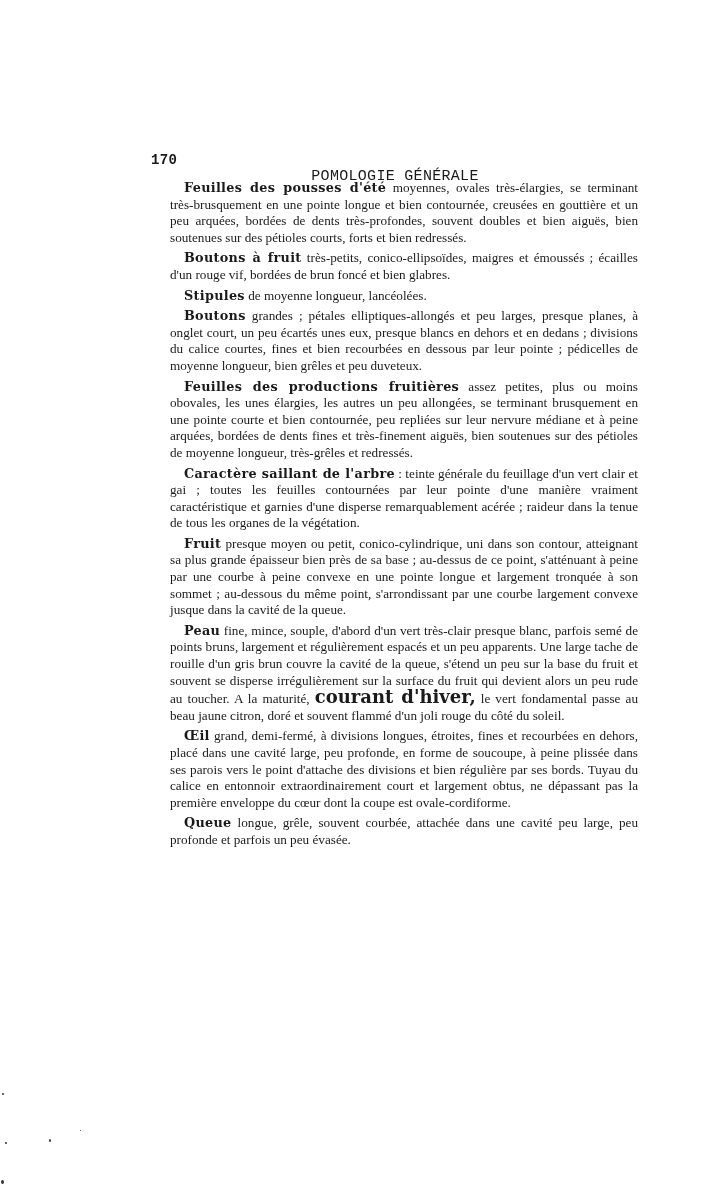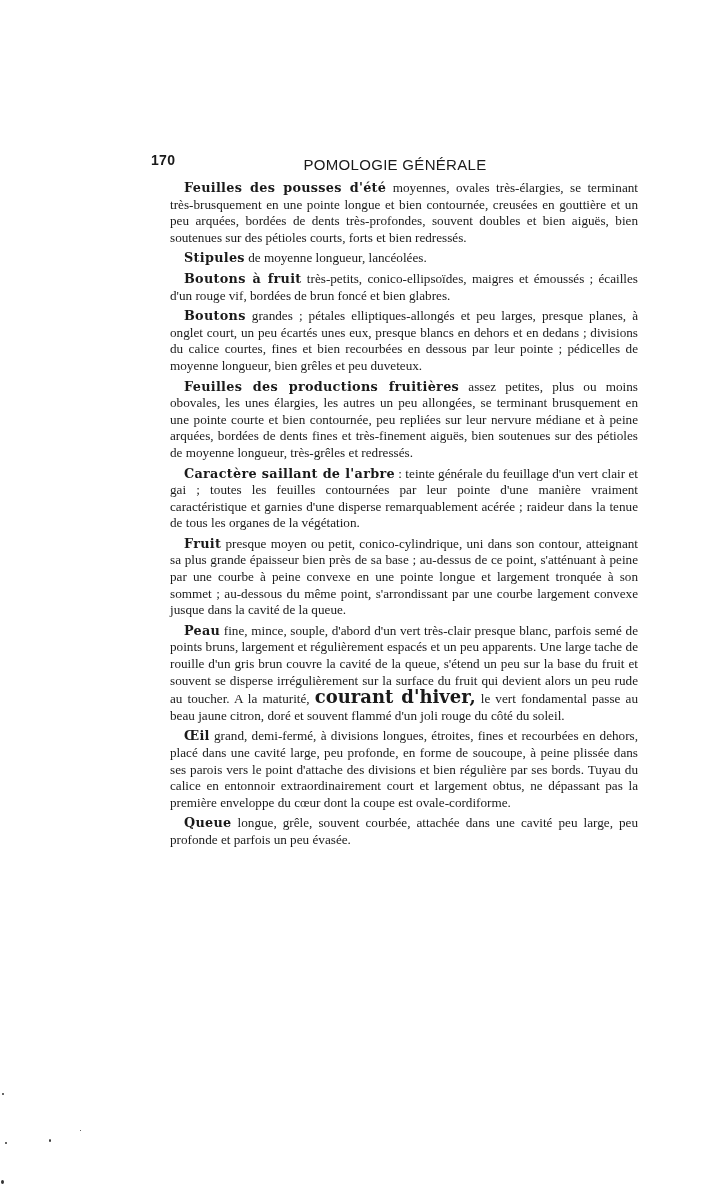--- a/index.html
+++ b/index.html
@@ -20,36 +20,36 @@
       left: 0; top: 0;
       width: 707px;
       height: 1185px;
     }
     .running-head {
       position: absolute;
       left: 151px;
       top: 152px;
       width: 468px;
       height: 20px;
-      font-family: Liberation Sans, sans-serif;
+      font-family: Liberation Mono, monospace;
       font-size: 15px;
       letter-spacing: 0.3px;
     }
     .page-number {
       position: absolute;
       left: 0;
       top: 0;
       font-weight: bold;
       font-size: 14px;
     }
     .running-title {
       position: absolute;
       left: 0;
       right: 0;
-      top: 4px;
+      top: 16px;
       text-align: center;
       padding-left: 20px;
     }
     .body-text {
       position: absolute;
       left: 151px;
       top: 180px;
       width: 468px;
       font-family: "Liberation Serif", "DejaVu Serif", serif;
       font-size: 13.2px;
@@ -89,23 +89,23 @@
 <div class="page">
 
   <div class="running-head">
     <span class="page-number">170</span>
     <div class="running-title">POMOLOGIE GÉNÉRALE</div>
   </div>
 
   <div class="body-text">
     <p class="para"><span class="lead">Feuilles des pousses d'été</span><span> moyennes, ovales très-élargies, se terminant très-brusquement en une pointe longue et bien contournée, creusées en gouttière et un peu arquées, bordées de dents très-profondes, souvent doubles et bien aiguës, bien soutenues sur des pétioles courts, forts et bien redressés.</span></p>
 
+    <p class="para"><span class="lead">Boutons à fruit</span><span> très-petits, conico-ellipsoïdes, maigres et émoussés ; écailles d'un rouge vif, bordées de brun foncé et bien glabres.</span></p>
+
     <p class="para"><span class="lead">Stipules</span><span> de moyenne longueur, lancéolées.</span></p>
-
-    <p class="para"><span class="lead">Boutons à fruit</span><span> très-petits, conico-ellipsoïdes, maigres et émoussés ; écailles d'un rouge vif, bordées de brun foncé et bien glabres.</span></p>
 
     <p class="para"><span class="lead">Boutons</span><span> grandes ; pétales elliptiques-allongés et peu larges, presque planes, à onglet court, un peu écartés unes eux, presque blancs en dehors et en dedans ; divisions du calice courtes, fines et bien recourbées en dessous par leur pointe ; pédicelles de moyenne longueur, bien grêles et peu duveteux.</span></p>
 
     <p class="para"><span class="lead">Feuilles des productions fruitières</span><span> assez petites, plus ou moins obovales, les unes élargies, les autres un peu allongées, se terminant brusquement en une pointe courte et bien contournée, peu repliées sur leur nervure médiane et à peine arquées, bordées de dents fines et très-finement aiguës, bien soutenues sur des pétioles de moyenne longueur, très-grêles et redressés.</span></p>
 
     <p class="para"><span class="lead">Caractère saillant de l'arbre</span><span> : teinte générale du feuillage d'un vert clair et gai ; toutes les feuilles contournées par leur pointe d'une manière vraiment caractéristique et garnies d'une disperse remarquablement acérée ; raideur dans la tenue de tous les organes de la végétation.</span></p>
 
     <p class="para"><span class="lead">Fruit</span><span> presque moyen ou petit, conico-cylindrique, uni dans son contour, atteignant sa plus grande épaisseur bien près de sa base ; au-dessus de ce point, s'atténuant à peine par une courbe à peine convexe en une pointe longue et largement tronquée à son sommet ; au-dessous du même point, s'arrondissant par une courbe largement convexe jusque dans la cavité de la queue.</span></p>
 
     <p class="para"><span class="lead">Peau</span><span> fine, mince, souple, d'abord d'un vert très-clair presque blanc, parfois semé de points bruns, largement et régulièrement espacés et un peu apparents. Une large tache de rouille d'un gris brun couvre la cavité de la queue, s'étend un peu sur la base du fruit et souvent se disperse irrégulièrement sur la surface du fruit qui devient alors un peu rude au toucher. A la maturité, </span><span class="inline-bold">courant d'hiver,</span><span> le vert fondamental passe au beau jaune citron, doré et souvent flammé d'un joli rouge du côté du soleil.</span></p>

